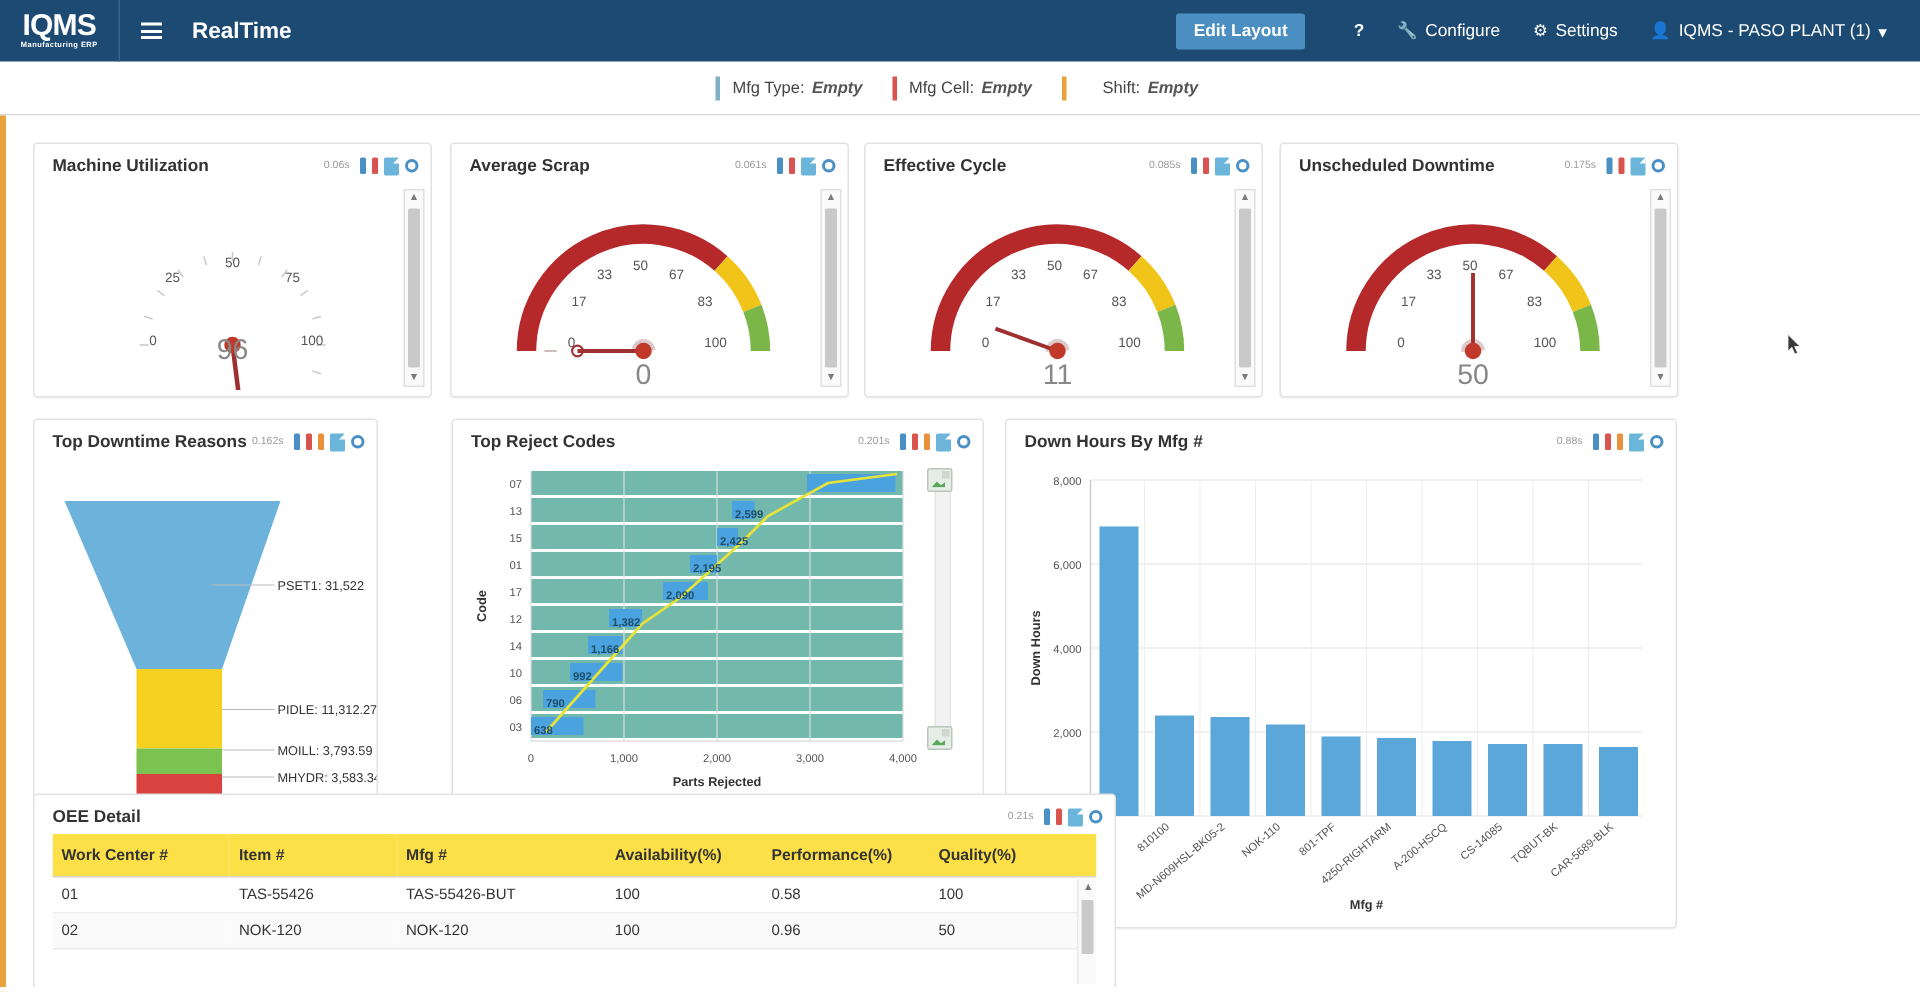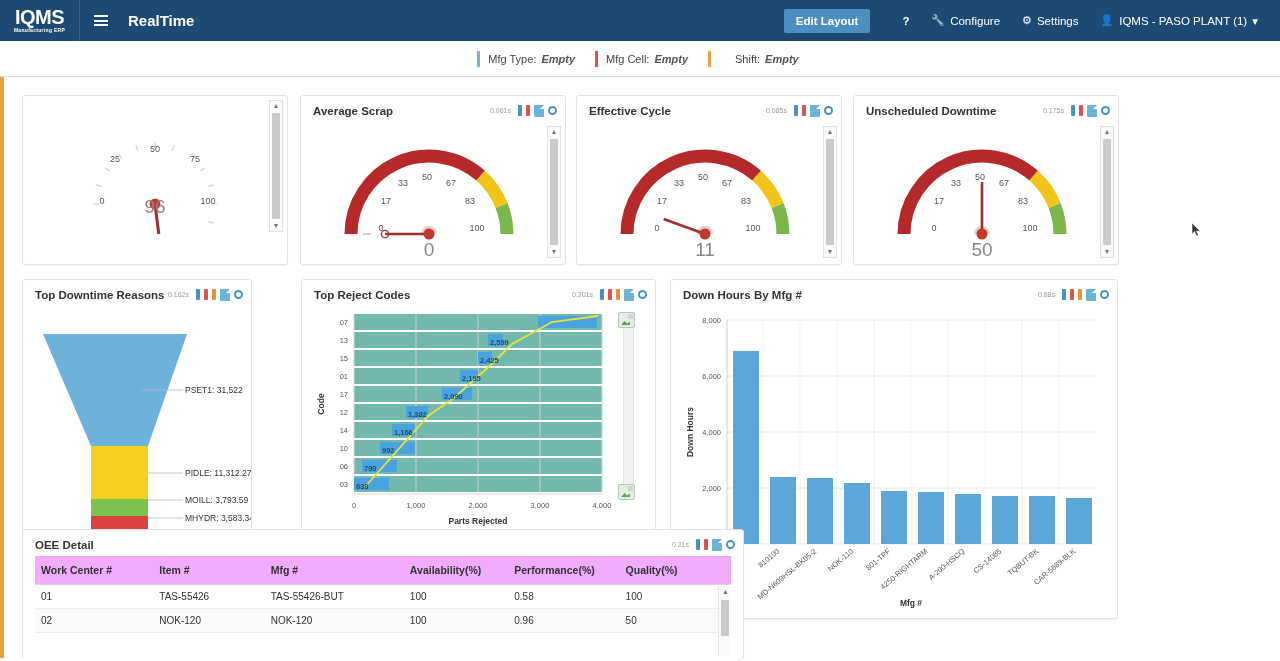--- a/index.html
+++ b/index.html
@@ -143,21 +143,21 @@
 
   
   .pareto-scroll {
     position:absolute; width:11px; background:#f2f2f2;
     border-left:1px solid #e6e6e6; border-right:1px solid #e6e6e6;
   }
 
   
   .tbl { width:100%; border-collapse:collapse; }
   .tbl th {
-    background:#f0abfc; color:#333; font-size:10.5px; font-weight:bold;
+    background:#fde047; color:#333; font-size:10.5px; font-weight:bold;
     padding:8px 6px; text-align:left; border-bottom:1px solid #d5d5d5;
   }
   .tbl td {
     font-size:10px; color:#333; padding:6px 6px;
     border-bottom:1px solid #ededed; background:#fff;
   }
   .tbl tr:nth-child(even) td { background:#fafafa; }
   .tbl-scroll {
     position:absolute; right:0; top:0; bottom:0; width:13px;
     background:#fafafa; border-left:1px solid #e8e8e8; cursor:pointer;
@@ -225,20 +225,30 @@
   <div class="filter c3">
     <span>Shift:</span>
     <span class="fval">Empty</span>
   </div>
 </div>
 
 <div class="canvas">
   <div class="left-strip"></div>
 
   <div class="widget" style="left:22px; top:18px; width:266px; height:170px;">
+    <div class="w-head">
+      <div class="w-title">Machine Utilization</div>
+      <div class="w-tools">
+        <span class="w-time">0.06s</span>
+        <span class="bar-ico bar-blue"></span>
+        <span class="bar-ico bar-red"></span>
+        <span class="doc-ico"></span>
+        <span class="gear-ico"></span>
+      </div>
+    </div>
     <div class="w-body" style="height:140px;">
       <svg width="240" height="138">
         <g transform="translate(132,108)">
 
           <g stroke="#c9c9c9" stroke-width="1">
             <line x1="0" y1="-62" x2="0" y2="-56" transform="rotate(-90)"></line>
             <line x1="0" y1="-62" x2="0" y2="-56" transform="rotate(-72)"></line>
             <line x1="0" y1="-62" x2="0" y2="-56" transform="rotate(-54)"></line>
             <line x1="0" y1="-62" x2="0" y2="-56" transform="rotate(-36)"></line>
             <line x1="0" y1="-62" x2="0" y2="-56" transform="rotate(-18)"></line>

